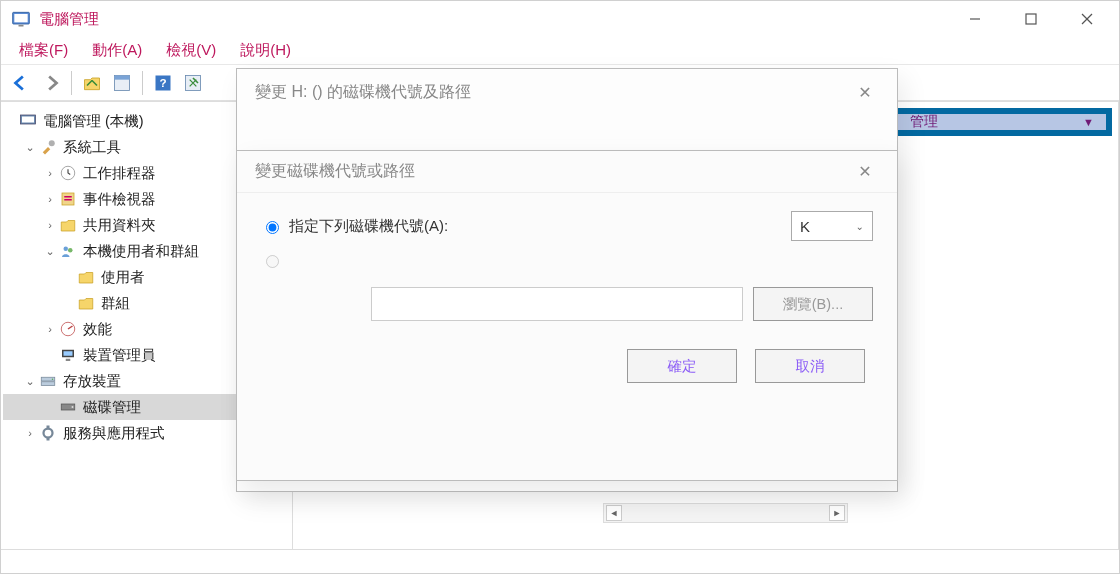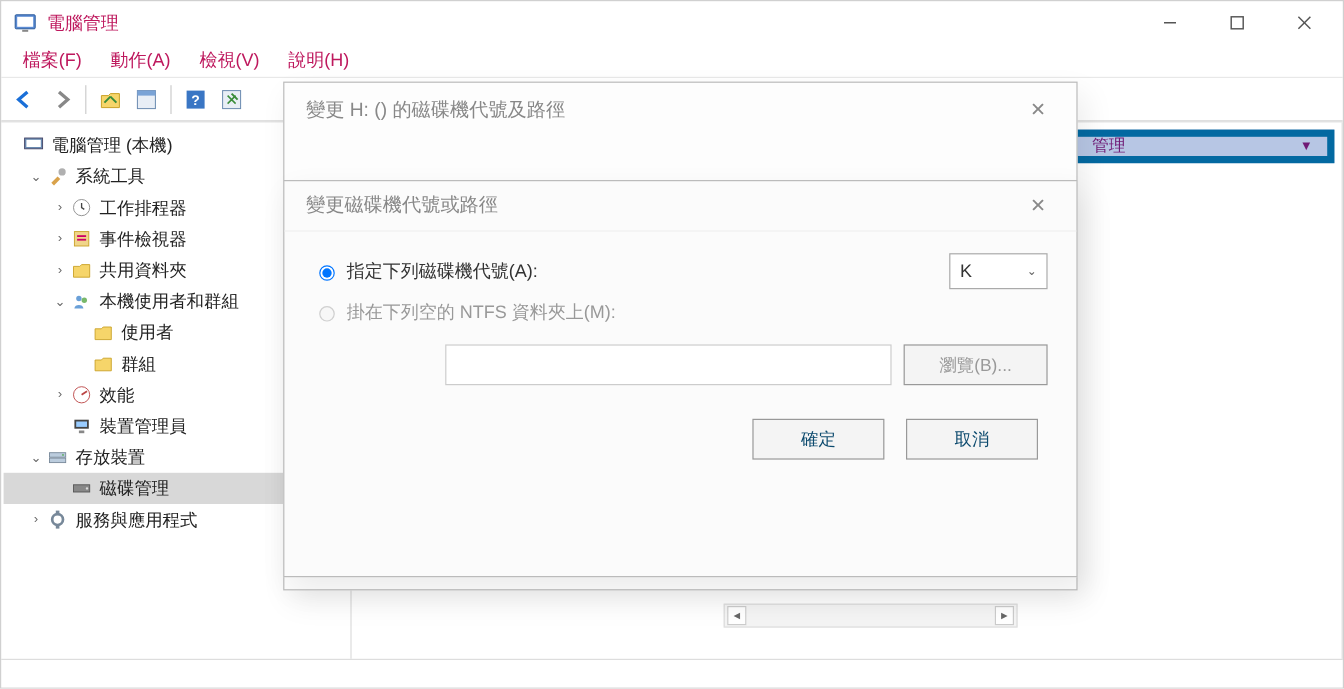--- a/index.html
+++ b/index.html
@@ -41,21 +41,21 @@
 .main .bottom-scroll .arrow-btn { width:16px; height:16px; background:#fff; border:1px solid #ccc; display:flex; align-items:center; justify-content:center; font-size:9px; color:#666;}
 
 .statusbar { height: 24px; border-top: 1px solid #ddd; }
 
 
 .dialog { position: absolute; background: #fdfdfd; border: 1px solid #bbb; box-shadow: 6px 10px 24px rgba(0,0,0,0.08); }
 
 .dlg1 { left: 236px; top: 68px; width: 662px; height: 424px; }
 .dlg1 .d-title { height: 46px; display: flex; align-items: center; padding: 0 18px; color: #888; font-size: 16px; justify-content: space-between; }
 .dlg1 .d-body { position: absolute; left:0; right:0; bottom: 12px; display:flex; gap: 16px; justify-content:flex-end; padding: 0 28px;}
-.btn { min-width: 110px; height: 34px; border: 1px solid #999; background: #f4f4f4; font-size: 14.5px; color: #0c4a6e; cursor: pointer; }
+.btn { min-width: 110px; height: 34px; border: 1px solid #999; background: #f4f4f4; font-size: 14.5px; color: #8b5cf6; cursor: pointer; }
 
 .dlg2 { left: 236px; top: 126px; width: 662px; height: 331px; background:#fbfbfb;margin-top:24px; }
 .dlg2 .d-title { height: 42px; display: flex; align-items: center; padding: 0 18px; color: #888; font-size: 16px; justify-content: space-between; border-bottom: 1px solid #eee;}
 .dlg2 .content { padding: 16px 24px 10px 24px; font-size: 15px; color: #333; }
 .dlg2 .prompt { margin-bottom: 14px; }
 .dlg2 .optrow { display:flex; align-items:center; height: 34px; }
 .dlg2 .optrow input[type=radio] { margin-right: 10px; }
 .dlg2 .optrow .label { flex: 1; }
 .dlg2 .optrow.disabled { color: #999; }
 .dlg2 .select { width: 82px; height: 30px; border:1px solid #aaa; background:#fff; display:flex; align-items:center; justify-content:space-between; padding:0 8px; font-size:15px; cursor:pointer; }
@@ -299,21 +299,20 @@
       <input type="radio" name="opt" checked="" style="">
       <span class="label">指定下列磁碟機代號(A):</span>
       <div class="select">
         <span>K</span>
         <span class="caret">⌄</span>
       </div>
     </div>
 
     <div class="optrow disabled">
       <input type="radio" name="opt" disabled="" style="">
-      <span class="label">掛在下列空的 NTFS 資料夾上(M):</span>
     </div>
 
     <div class="pathrow">
       <input type="text" disabled="" value="" style="">
       <button class="btn" disabled="" style="color:#999">瀏覽(B)...</button>
     </div>
 
     <div class="btnrow">
       <button class="btn">確定</button>
       <button class="btn">取消</button>

